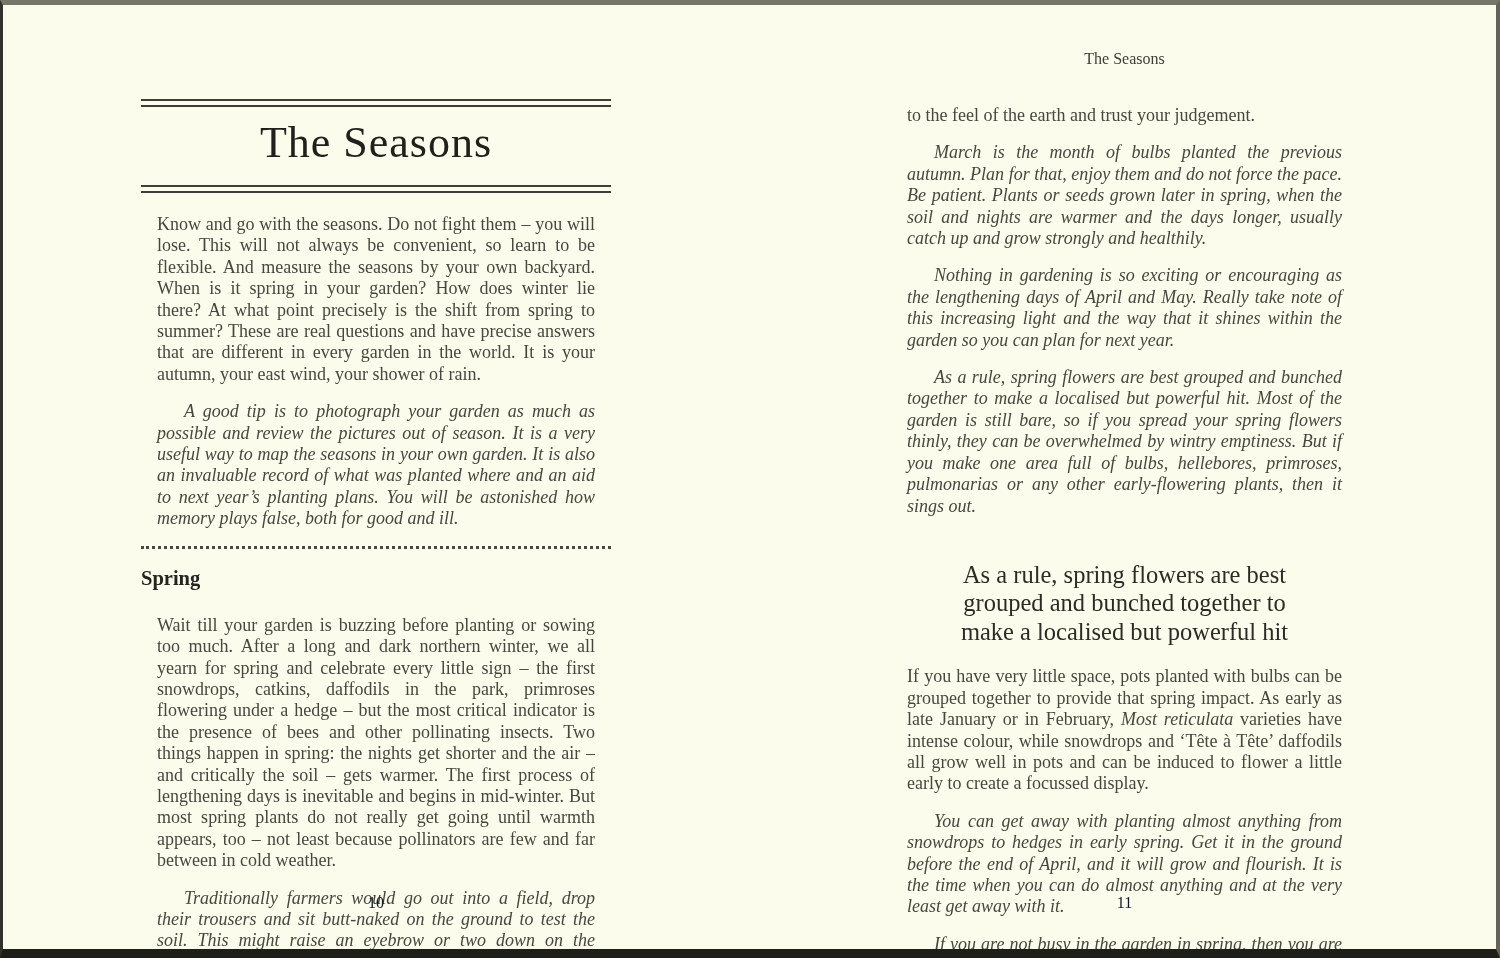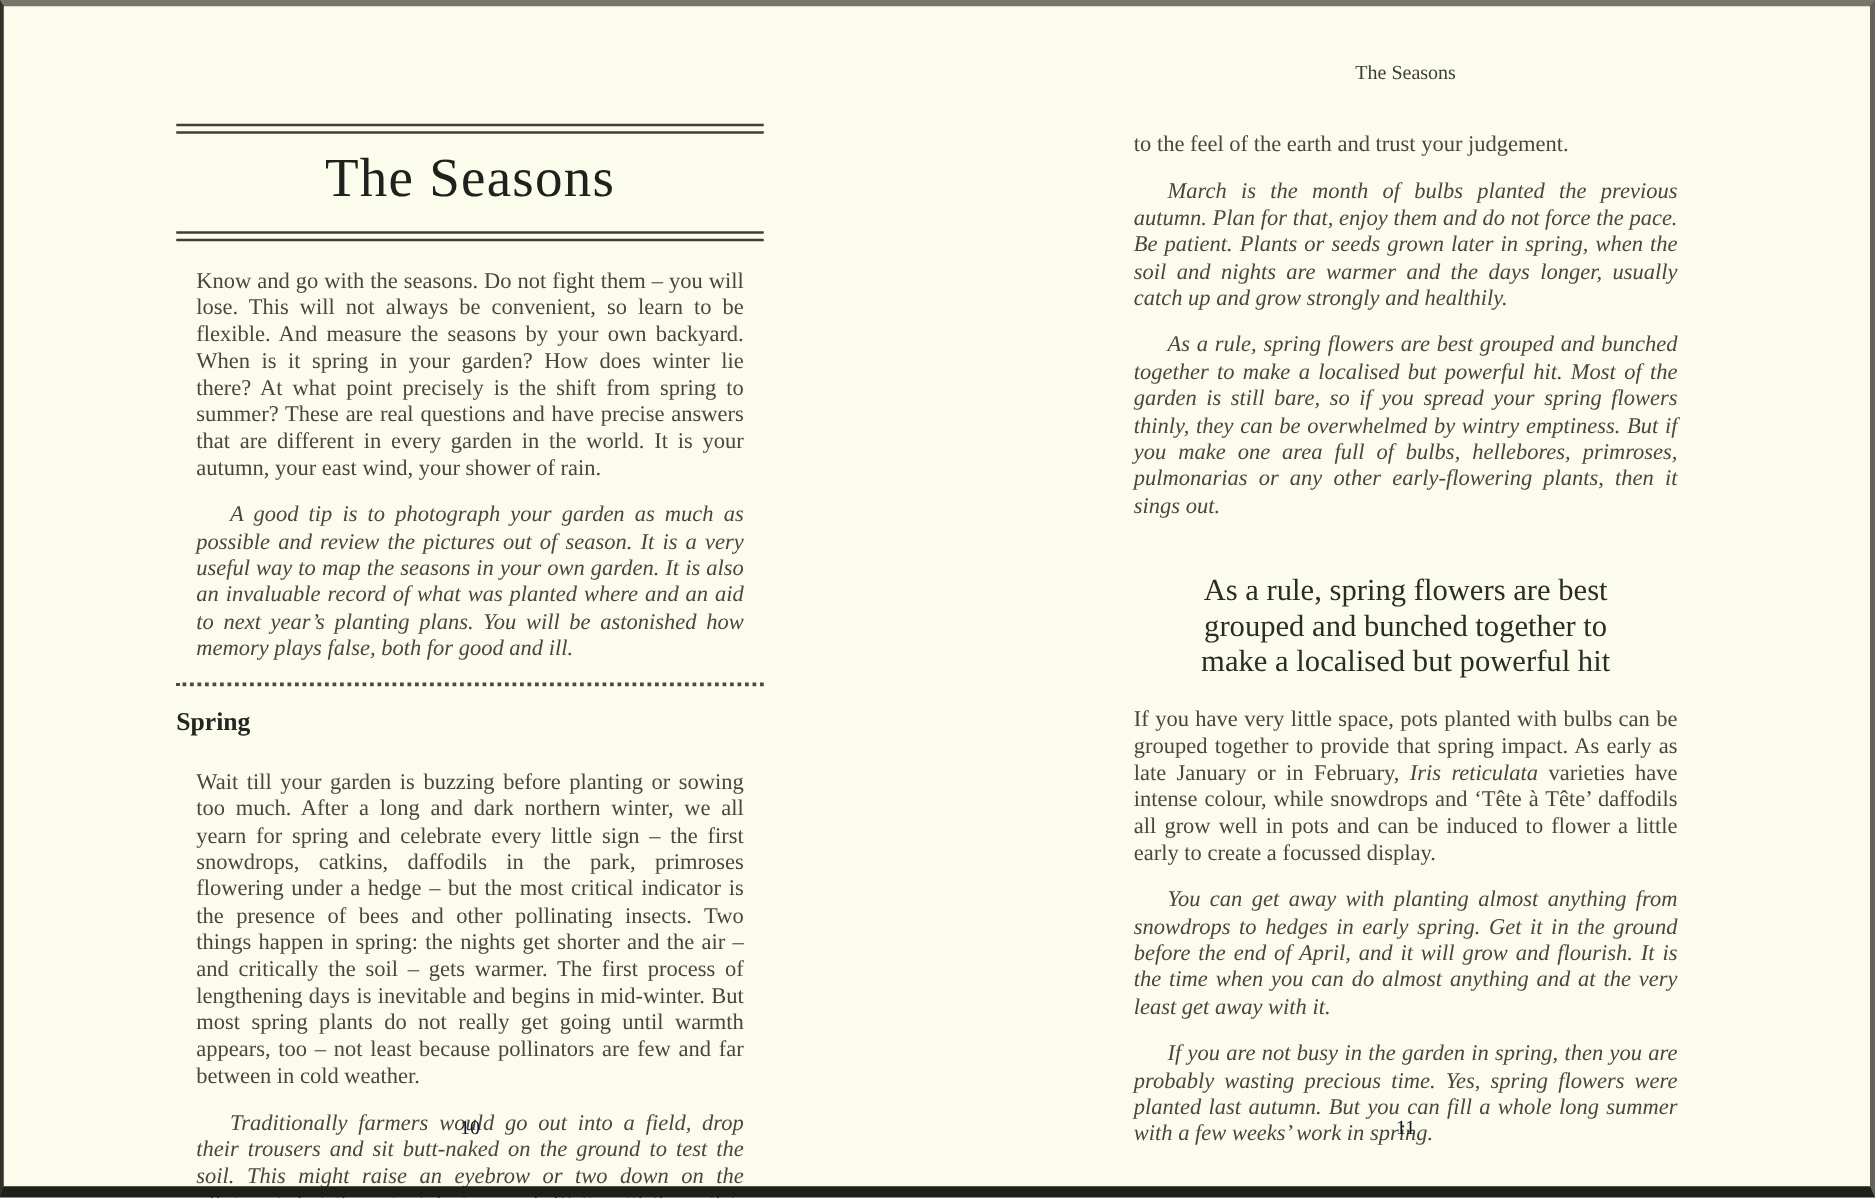--- a/index.html
+++ b/index.html
@@ -125,26 +125,27 @@
   <div class="page-number">10</div>
 </div>
 
 <div class="page page-right">
 
   <div class="running-header">The Seasons</div>
 
   <div class="body-text">
     <p>to the feel of the earth and trust your judgement.</p>
     <p class="indent">March is the month of bulbs planted the previous autumn. Plan for that, enjoy them and do not force the pace. Be patient. Plants or seeds grown later in spring, when the soil and nights are warmer and the days longer, usually catch up and grow strongly and healthily.</p>
+    <p class="indent">Nothing in gardening is so exciting or encouraging as the lengthening days of April and May. Really take note of this increasing light and the way that it shines within the garden so you can plan for next year.</p>
     <p class="indent">As a rule, spring flowers are best grouped and bunched together to make a localised but powerful hit. Most of the garden is still bare, so if you spread your spring flowers thinly, they can be overwhelmed by wintry emptiness. But if you make one area full of bulbs, hellebores, primroses, pulmonarias or any other early-flowering plants, then it sings out.</p>
 
     <div class="pull-quote">As a rule, spring flowers are best
 grouped and bunched together to
 make a localised but powerful hit</div>
 
-    <p><span>If you have very little space, pots planted with bulbs can be grouped together to provide that spring impact. As early as late January or in February, </span><em>Iris reticulata</em><span> varieties have intense colour, while snowdrops and ‘Tête à Tête’ daffodils all grow well in pots and can be induced to flower a little early to create a focussed display.</span></p>
+    <p><span>If you have very little space, pots planted with bulbs can be grouped together to provide that spring impact. As early as late January or in February, </span><em>Most reticulata</em><span> varieties have intense colour, while snowdrops and ‘Tête à Tête’ daffodils all grow well in pots and can be induced to flower a little early to create a focussed display.</span></p>
 
     <p class="indent">You can get away with planting almost anything from snowdrops to hedges in early spring. Get it in the ground before the end of April, and it will grow and flourish. It is the time when you can do almost anything and at the very least get away with it.</p>
     <p class="indent">If you are not busy in the garden in spring, then you are probably wasting precious time. Yes, spring flowers were planted last autumn. But you can fill a whole long summer with a few weeks’ work in spring.</p>
   </div>
 
   <div class="page-number">11</div>
 </div>
 
 </body></html>

